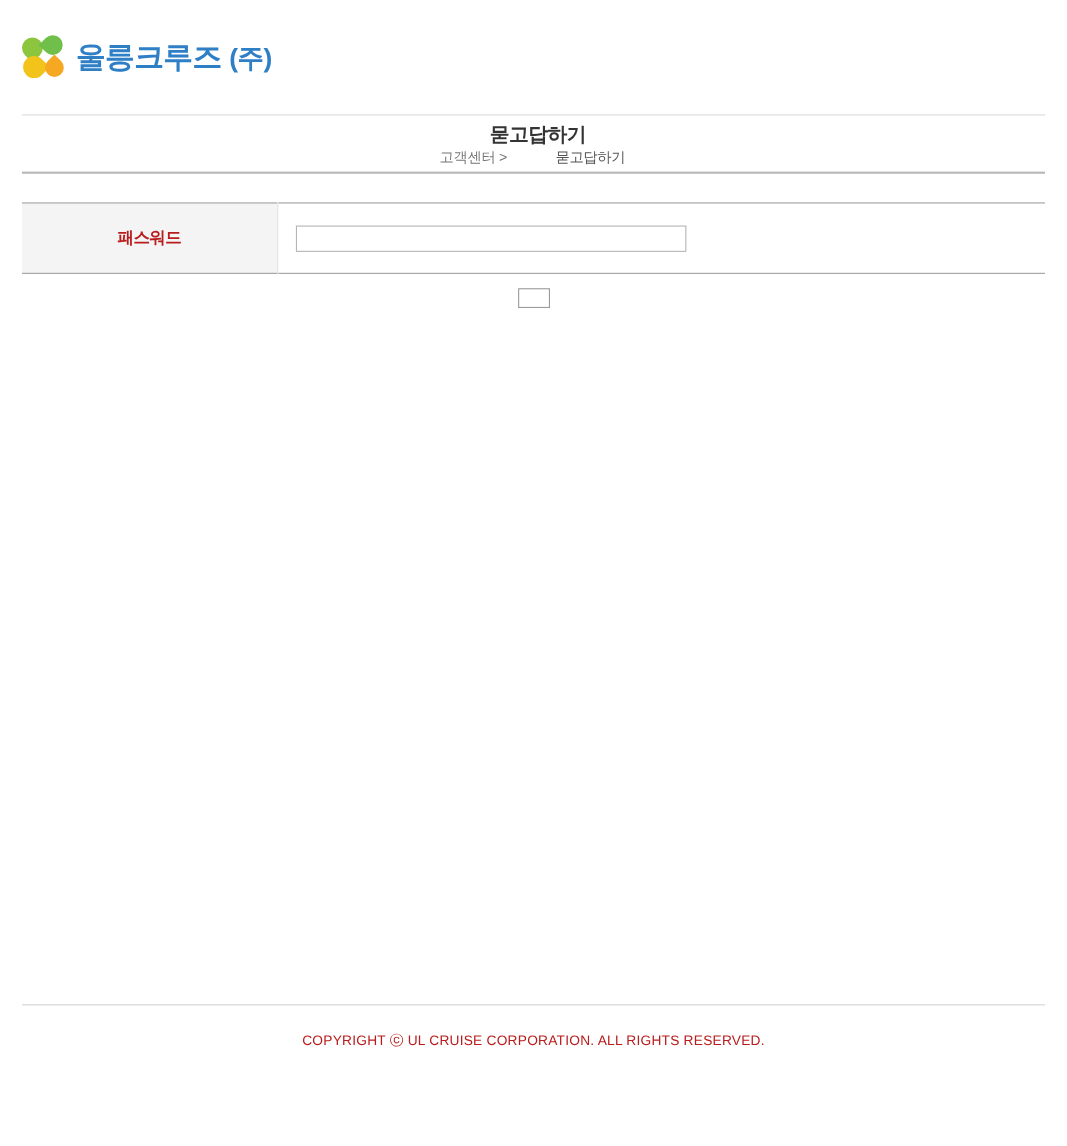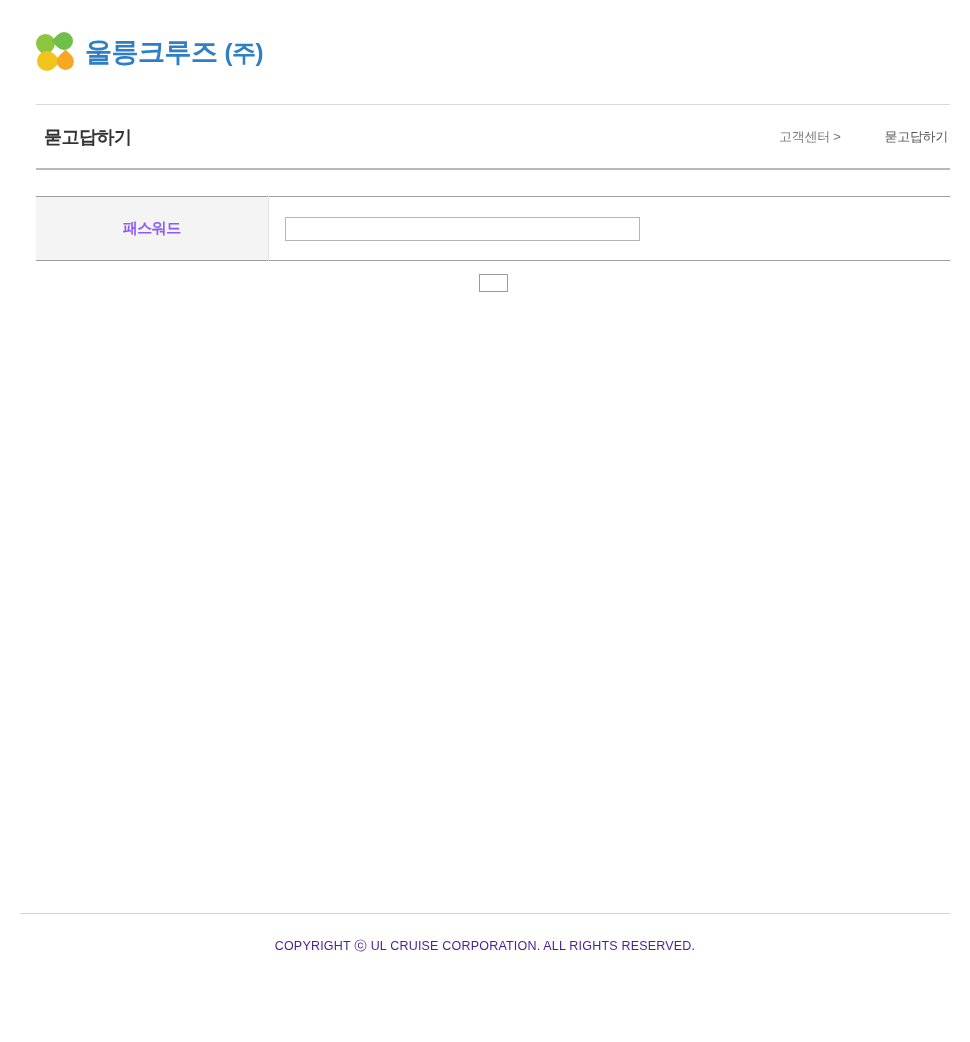--- a/index.html
+++ b/index.html
@@ -10,21 +10,20 @@
     background: #ffffff;
     font-family: "Liberation Sans", sans-serif;
     color: #333333;
   }
   .page {
     width: 970px;
     min-height: 1042px;
     position: relative;
     margin: 0 auto;
     background: #ffffff;
-    padding-left: 16px;
   }
 
   
   .header {
     height: 104px;
     padding-left: 20px;
     display: flex;
     align-items: center;
     background: #ffffff;
   }
@@ -58,27 +57,28 @@
   }
   .logo-text .sub {
     color: #2f7fc7;
     font-size: 24px;
   }
 
   
   .titlebar {
     position: relative;
     margin: 0 20px;
-    height: 66px;
+    height: 54px;
     border-top: 1px solid #d9d9d9;
     border-bottom: 2px solid #b9b9b9;
     background: #ffffff;
     display: flex;
     align-items: center;
-    justify-content: space-between;
+    justify-content: center;
+    flex-direction: column;
   }
   .page-title {
     font-size: 18px;
     font-weight: bold;
     color: #333333;
     letter-spacing: -0.5px;
     padding-left: 8px;
   }
   .breadcrumb {
     display: flex;
@@ -103,21 +103,21 @@
     border-collapse: collapse;
     border-top: 1px solid #9f9f9f;
     border-bottom: 1px solid #9f9f9f;
   }
   .form-table th {
     width: 232px;
     background: #f4f4f4;
     border-right: 1px solid #e2e2e2;
     font-size: 15px;
     font-weight: bold;
-    color: #8b5cf6;
+    color: #b91c1c;
     text-align: center;
     padding: 22px 0;
     letter-spacing: -0.5px;
   }
   .form-table td {
     background: #ffffff;
     padding: 18px 16px;
   }
   .pw-input {
     width: 355px;
@@ -154,21 +154,21 @@
     position: absolute;
     left: 20px;
     right: 20px;
     top: 913px;
     border-top: 1px solid #d3d3d3;
     padding-top: 24px;
     text-align: center;
   }
   .copyright {
     font-size: 12.5px;
-    color: #4c1d95;
+    color: #b91c1c;
     letter-spacing: 0.2px;
   }
 </style>
 </head>
 <body>
 
 <div class="page">
 
   <div class="header">
     <a class="logo" href="#">

